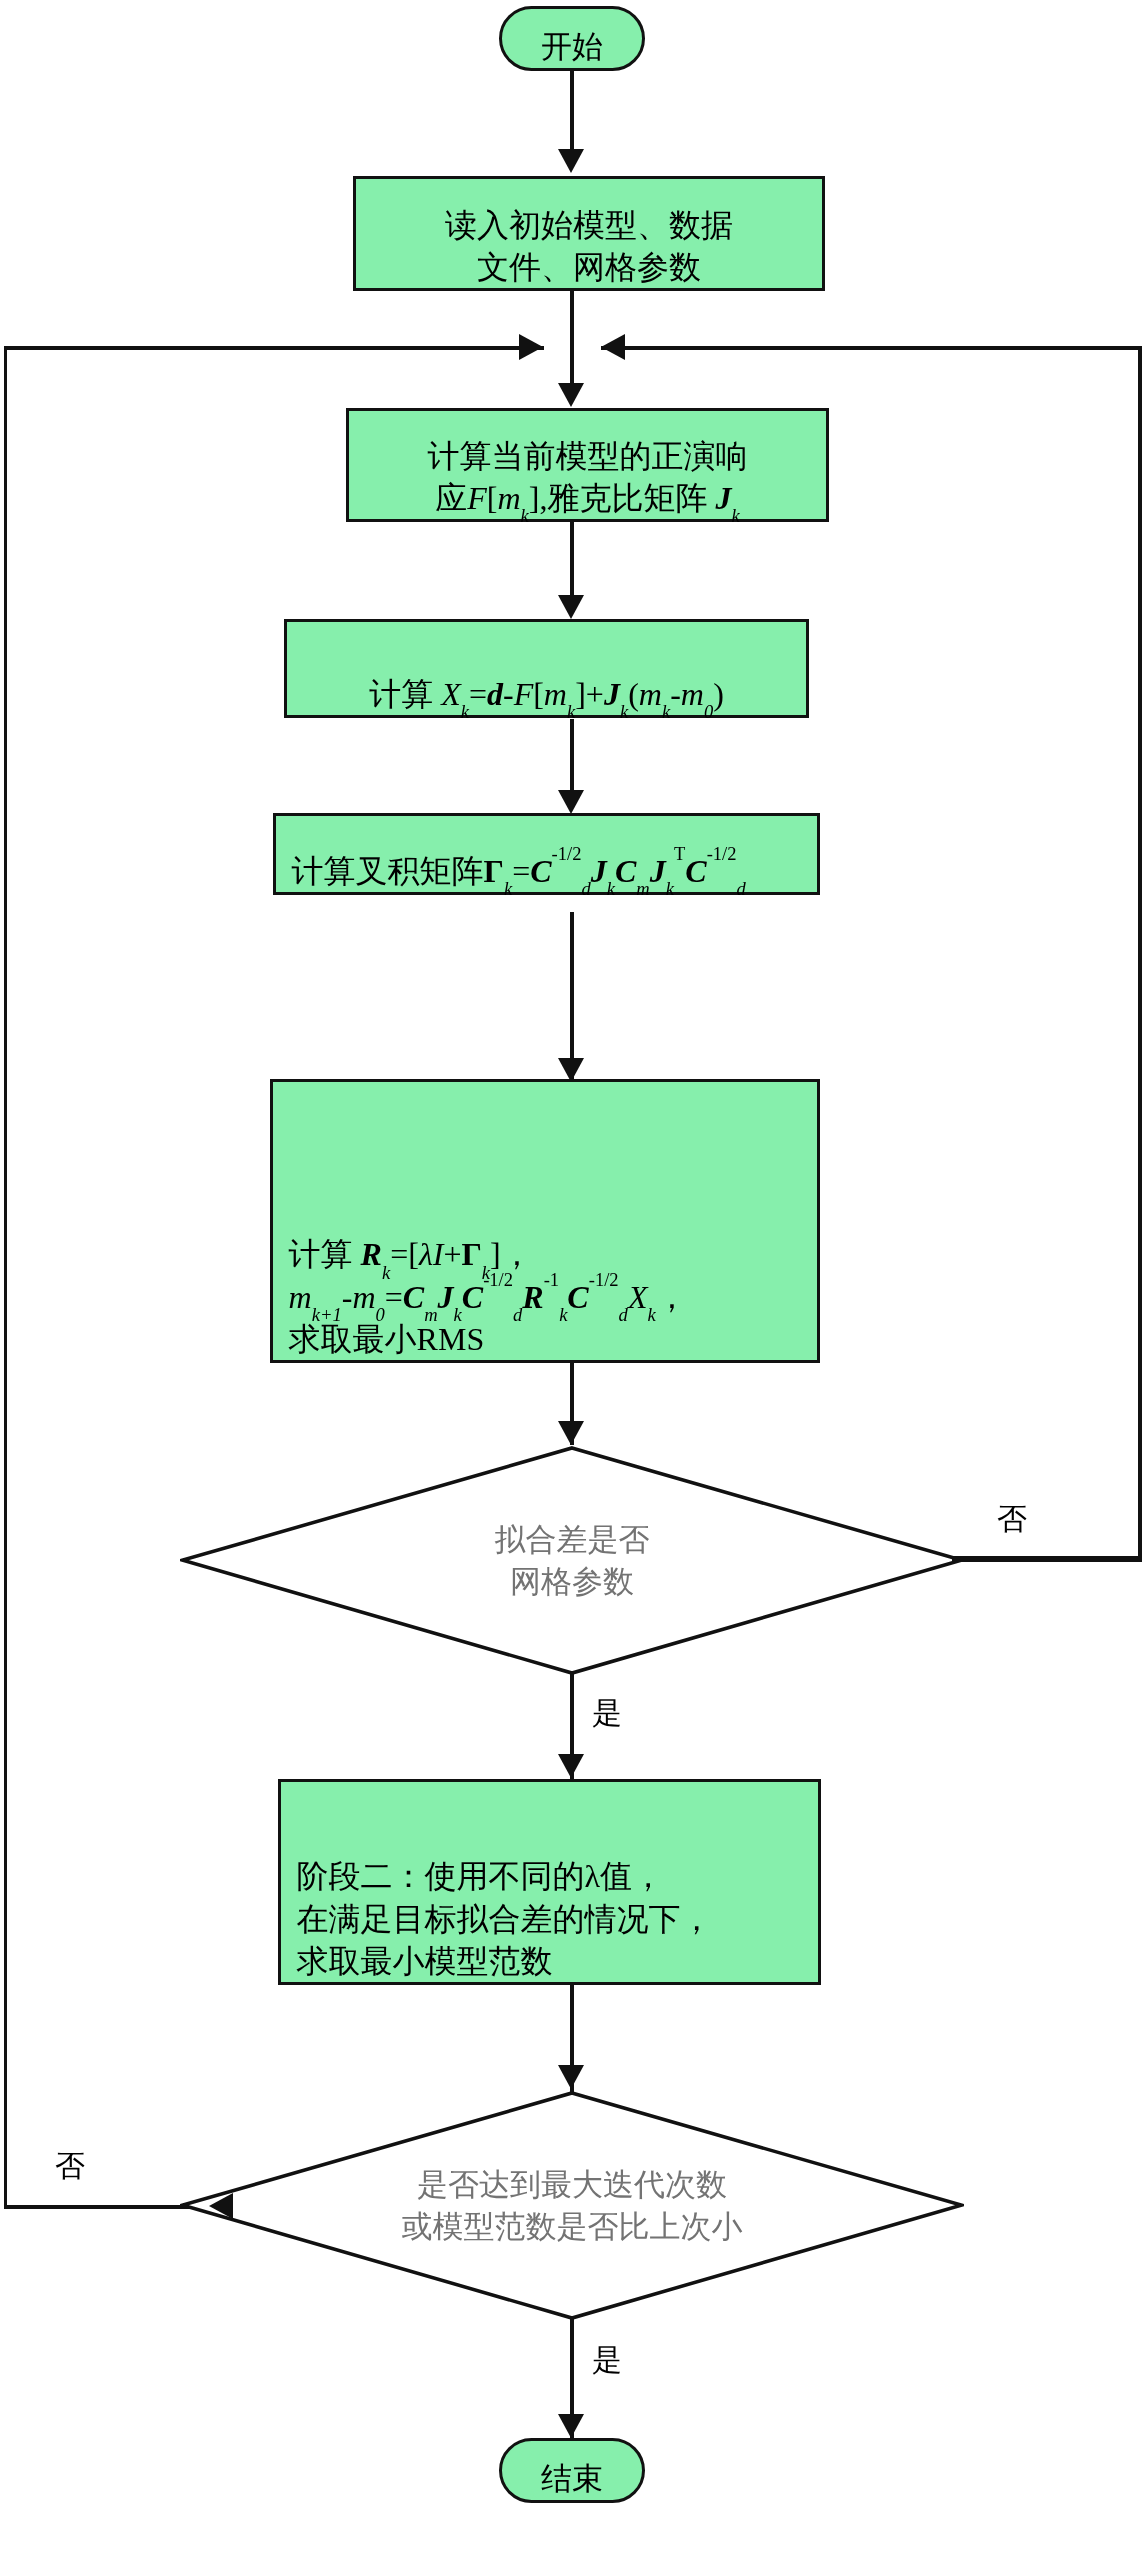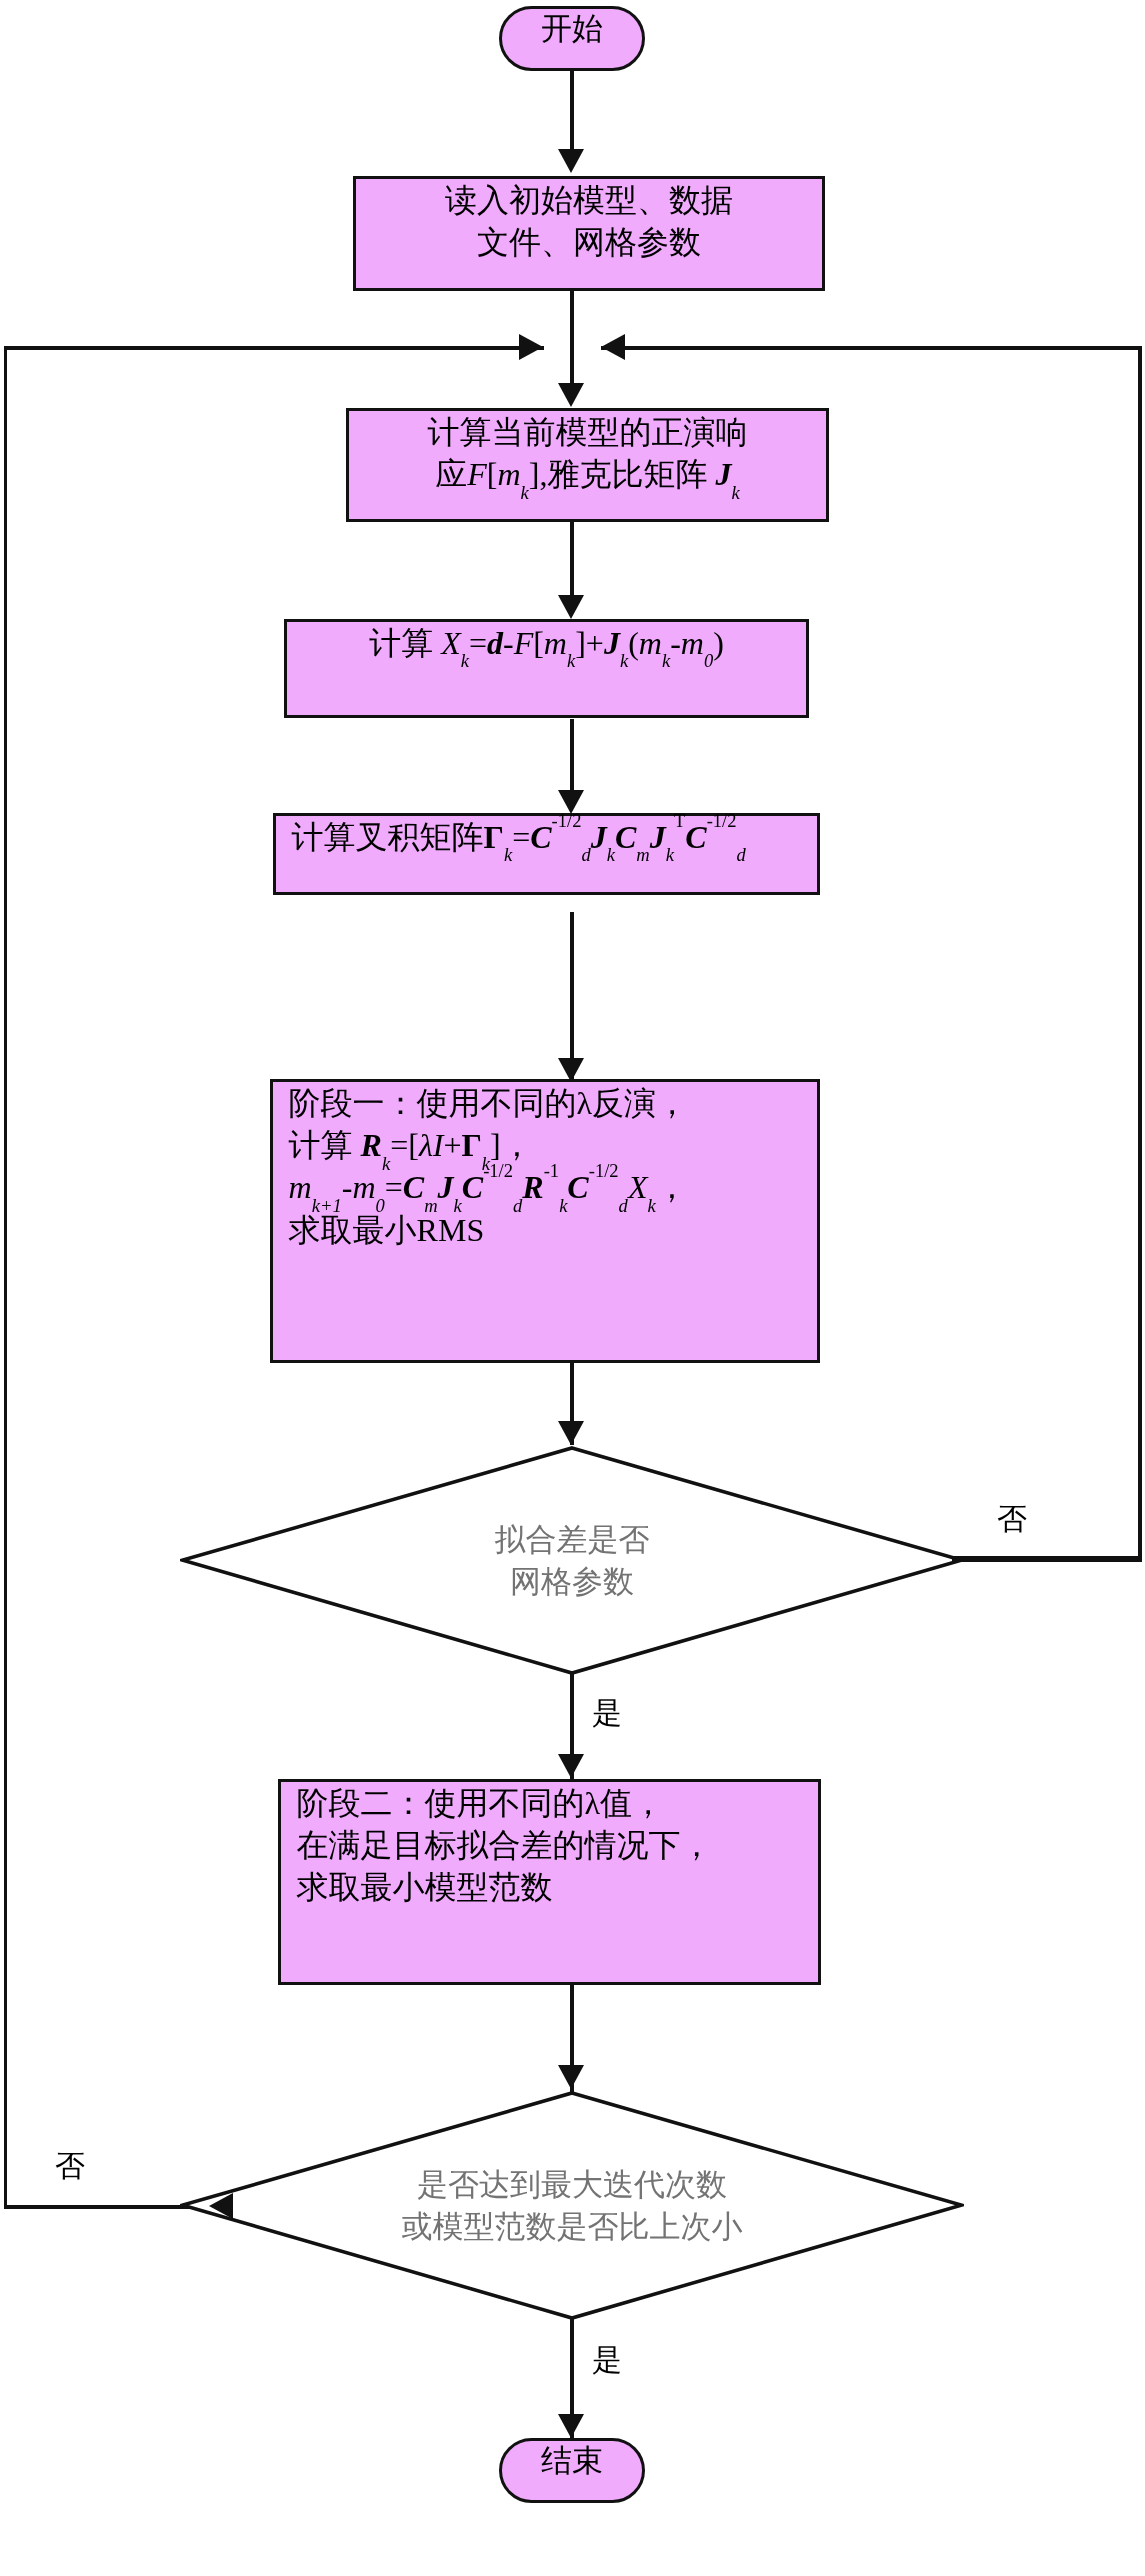--- a/index.html
+++ b/index.html
@@ -14,23 +14,23 @@
     position: relative;
     width: 1145px;
     height: 2576px;
     background: #ffffff;
     overflow: hidden;
   }
   
   .node {
     position: absolute;
     box-sizing: border-box;
-    background: #f0abfc;
+    background: #86efac;
     display: flex;
-    align-items: flex-start;
+    align-items: flex-end;
     justify-content: center;
     text-align: center;
     color: #000000;
     line-height: 1.32;
   }
   .terminator {
     border: 3.6px solid #111111;
     border-radius: 50px;
     font-size: 31px;
   }
@@ -178,21 +178,20 @@
 
   <div class="node process process-left" style="left:273px; top:813px; width:547px; height:82px;">
     <div class="nowrap"><span>计算叉积矩阵</span><span class="mbu">Γ</span><sub>k</sub><span>=</span><span class="mb">C</span><sup class="upr">-1/2</sup><sub>d</sub><span class="mb">J</span><sub>k</sub><span class="mb">C</span><sub>m</sub><span class="mb">J</span><sub>k</sub><sup class="upr">T</sup><span class="mb">C</span><sup class="upr">-1/2</sup><sub>d</sub></div>
   </div>
 
   <div class="vline" style="left:570px; top:912px; width:3.6px; height:167px;"></div>
   <div class="arrow-down" style="left:558px; top:1058px;"></div>
 
   <div class="node process process-left" style="left:270px; top:1079px; width:550px; height:284px;">
     <div>
-      <span class="ln">阶段一：使用不同的λ反演，</span>
 
       <span class="ln nowrap"><span>计算</span>&nbsp;<span class="mb">R</span><sub>k</sub><span>=</span><span>[</span><span class="mi">λ</span><span class="mi">I</span><span>+</span><span class="mbu">Γ</span><sub>k</sub><span>]</span><span>，</span></span>
 
       <span class="ln nowrap"><span class="mi">m</span><sub>k+1</sub><span>-</span><span class="mi">m</span><sub>0</sub><span>=</span><span class="mb">C</span><sub>m</sub><span class="mb">J</span><sub>k</sub><span class="mb">C</span><sup class="upr">-1/2</sup><sub>d</sub><span class="mb">R</span><sup class="upr">-1</sup><sub>k</sub><span class="mb">C</span><sup class="upr">-1/2</sup><sub>d</sub><span class="mi">X</span><sub>k</sub><span>，</span></span>
 
       <span class="ln">求取最小RMS</span>
     </div>
   </div>
 
   <div class="vline" style="left:570px; top:1363px; width:3.6px; height:82px;"></div>

